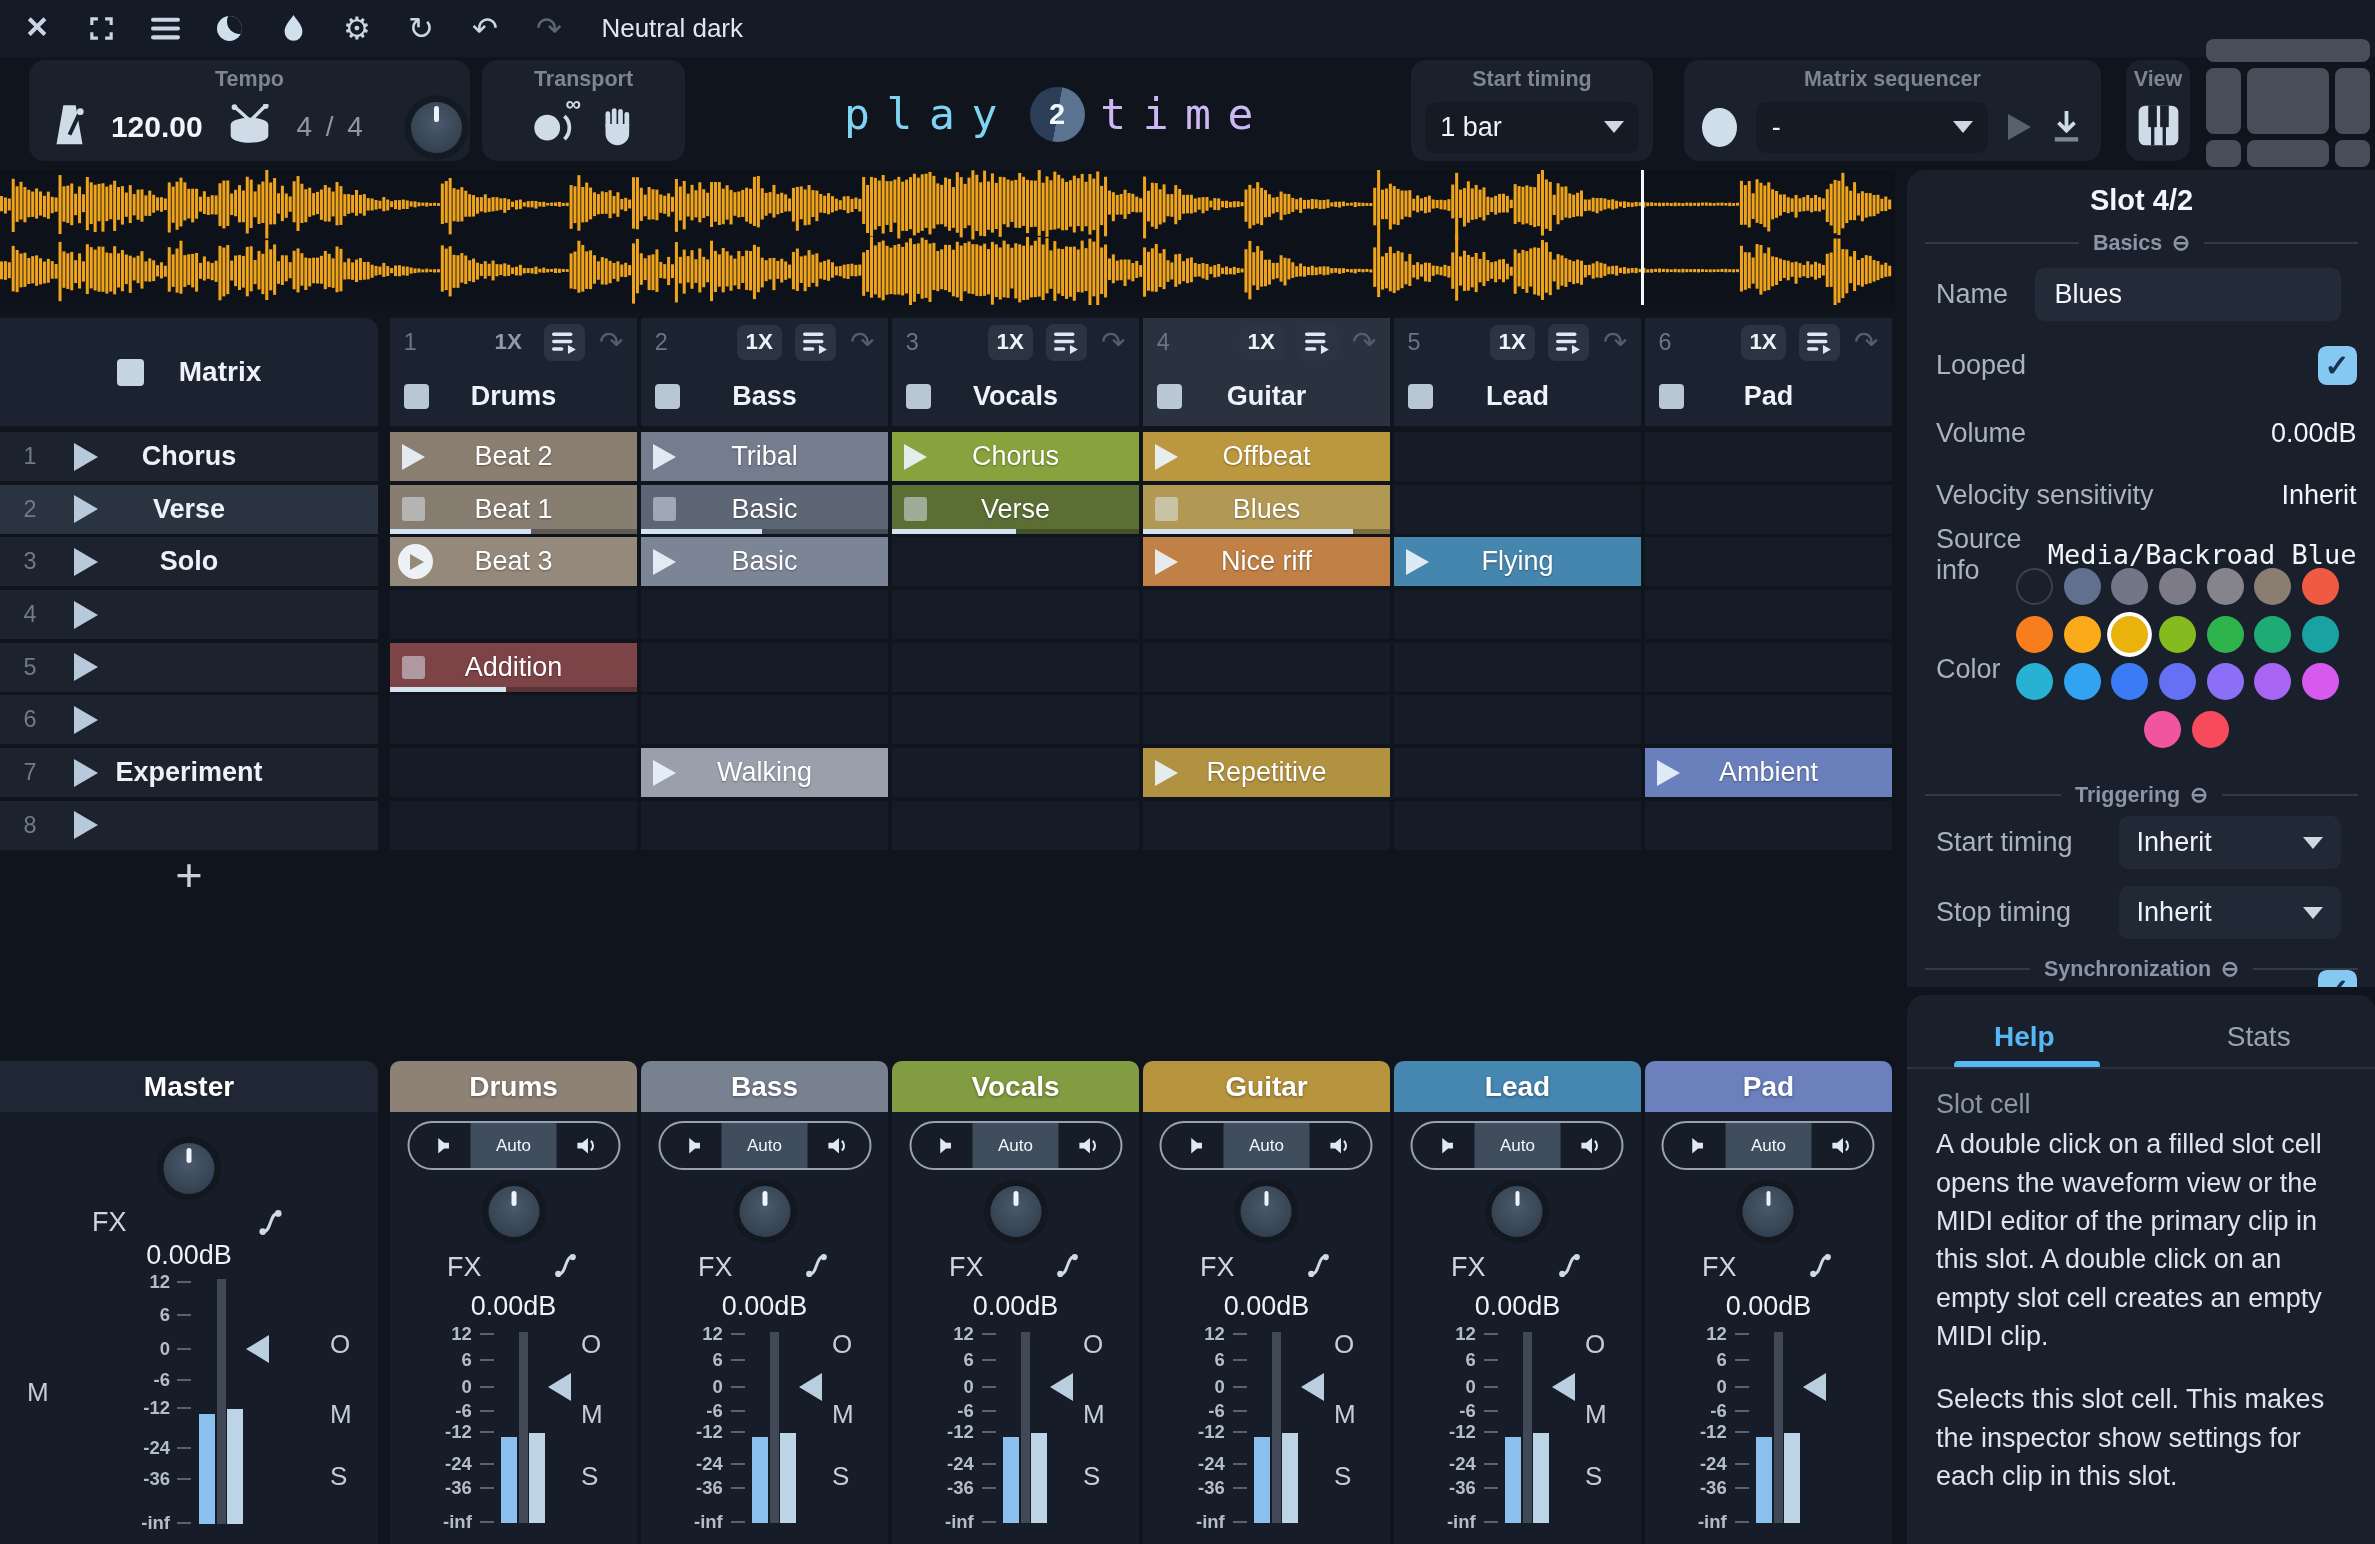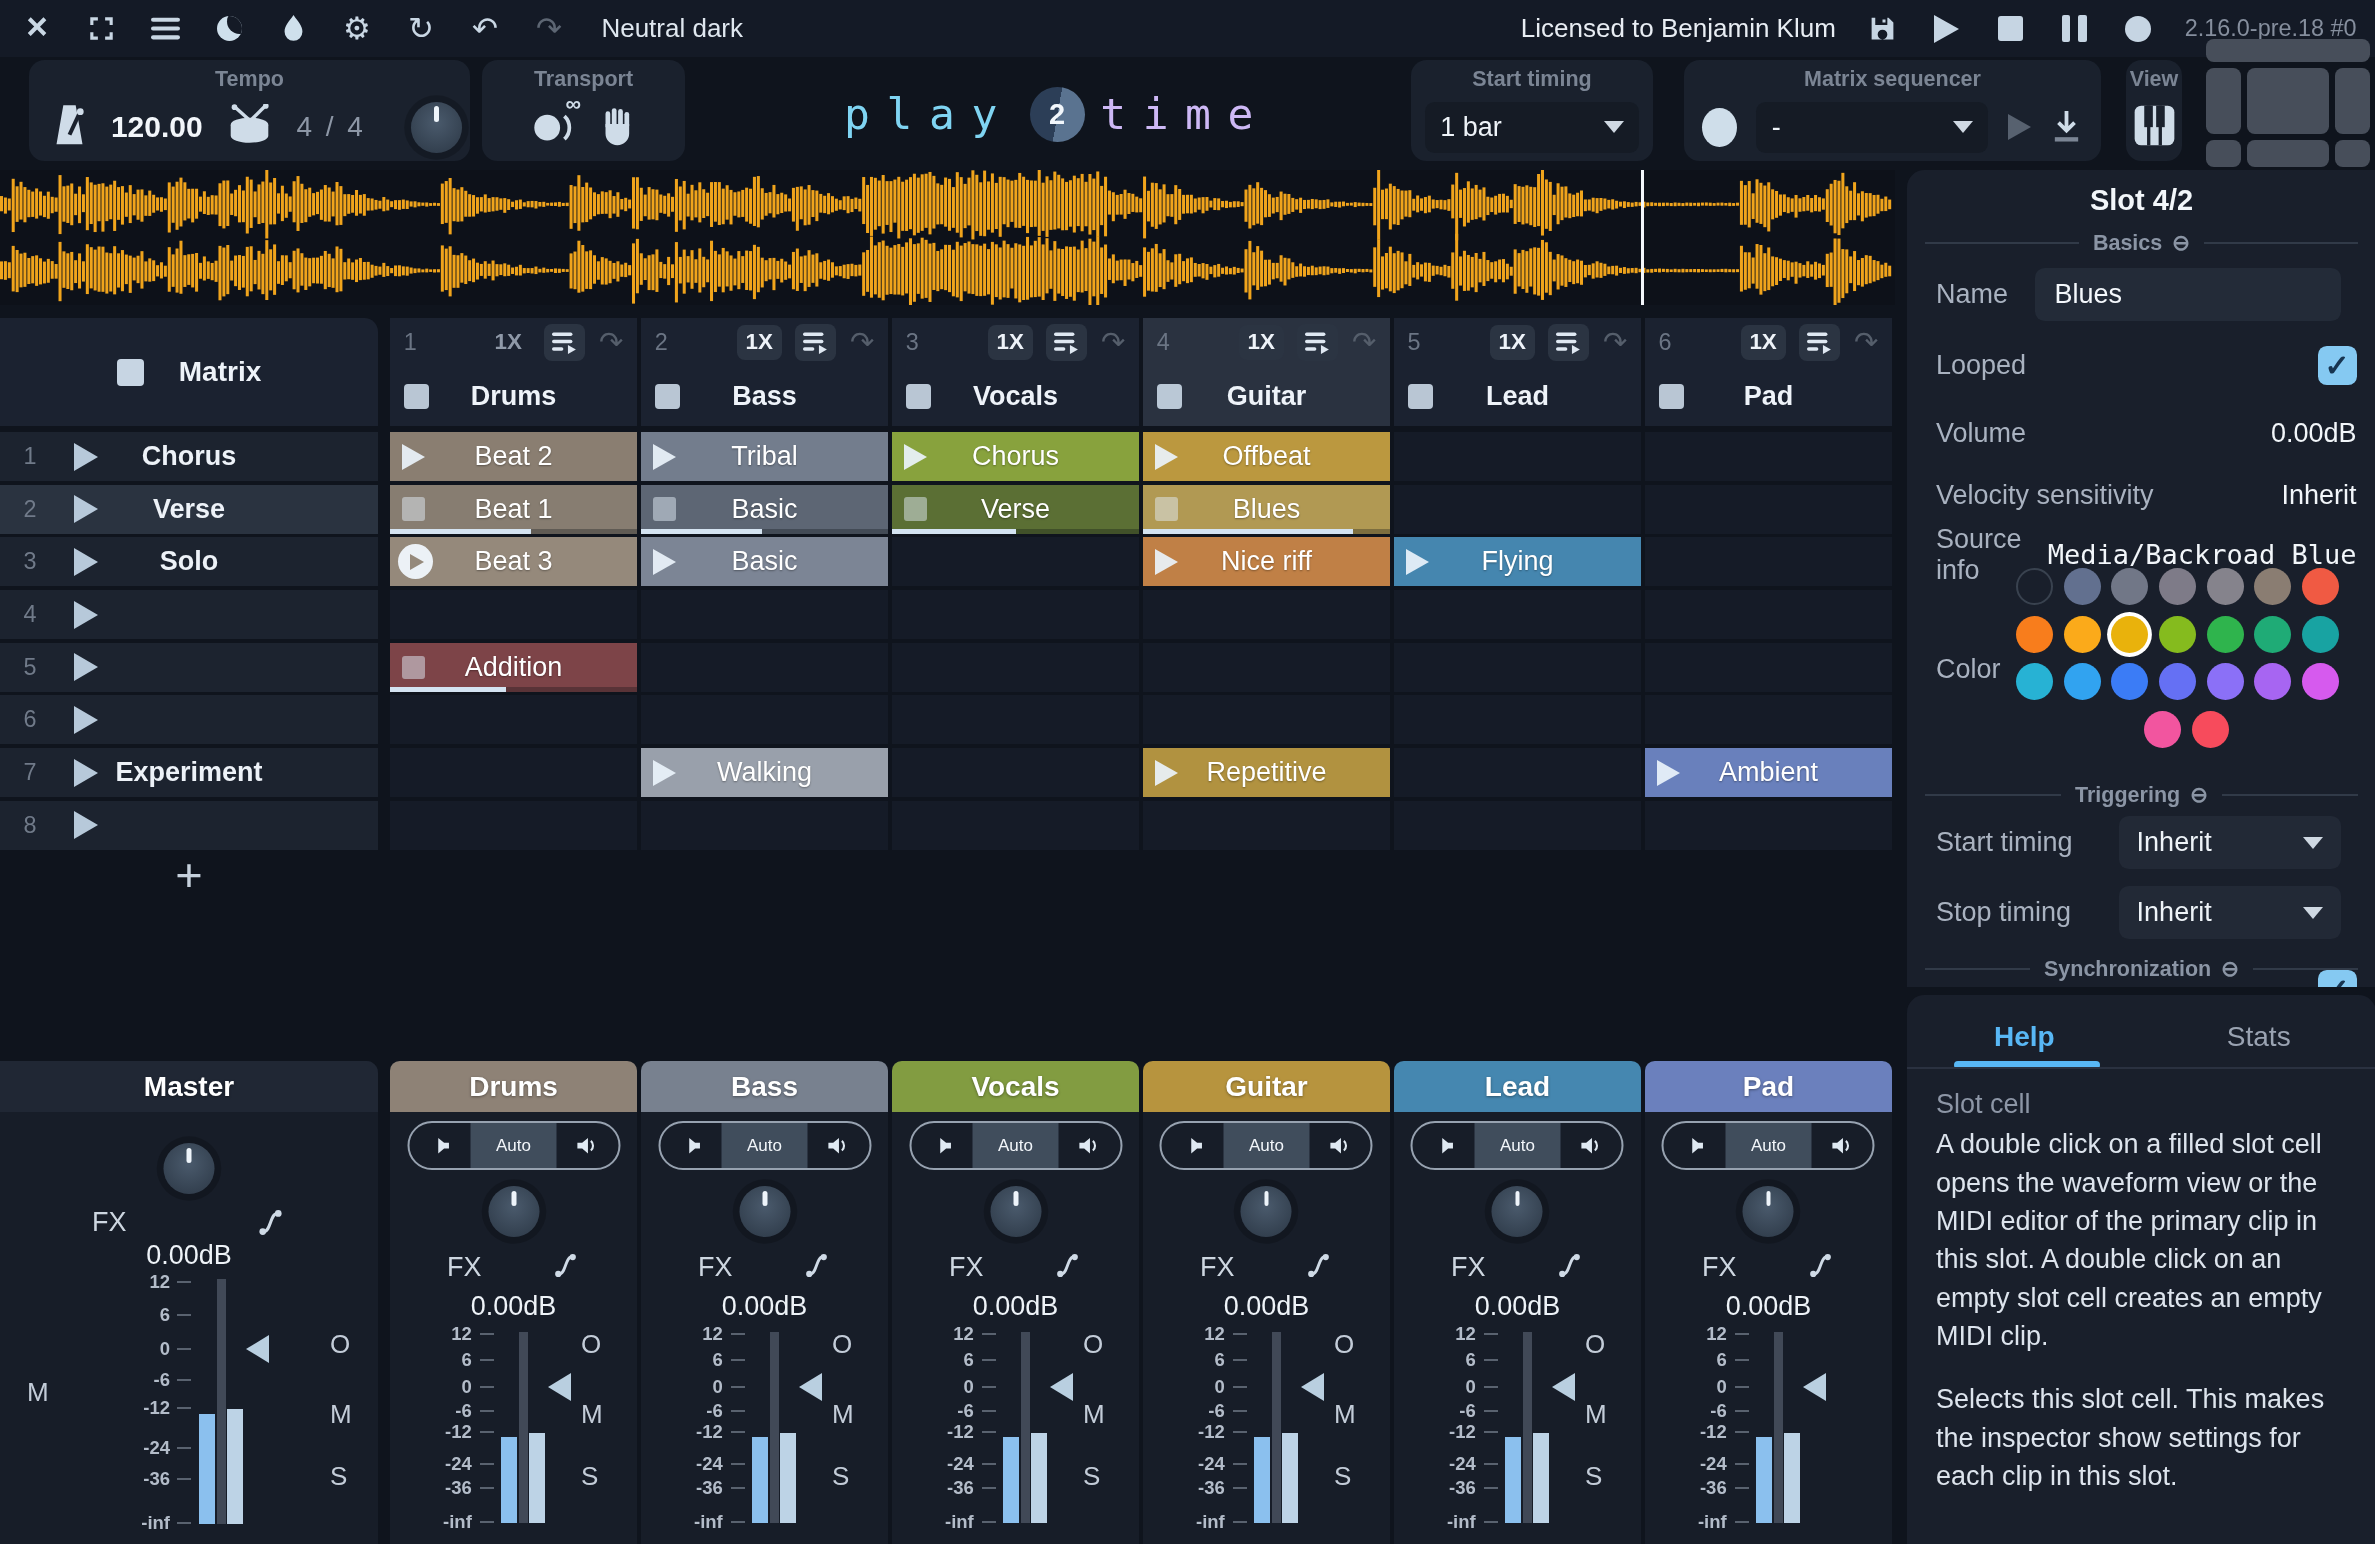--- a/index.html
+++ b/index.html
@@ -201,44 +201,20 @@
     <svg width="25" height="29" viewBox="0 0 20 26" fill="#cfe0ec">
         <path d="M10 1c4 6 8 9.4 8 15a8 8 0 0 1-16 0C2 10.4 6 7 10 1z"></path>
       </svg>
   </span>
   <span class="tb-icon">⚙</span>
   <span class="tb-icon">↻</span>
   <span class="tb-icon">↶</span>
   <span class="tb-icon" style="color:#5d6673;">↷</span>
   <span id="theme-name">Neutral dark</span>
 
-  <div id="tb-right">
-    <span id="license">Licensed to Benjamin Klum</span>
-    <span class="tb-icon">
-      <svg width="29" height="29" viewBox="0 0 24 24" fill="#c6d5e3">
-          <path d="M3 3h14l4 4v14H3V3zm3 0v6h10V3H6zm6 1.5h2.5V7H12V4.5zM12 13a4 4 0 1 0 0 8 4 4 0 0 0 0-8z"></path>
-        </svg>
-    </span>
-    <span class="tb-icon">
-        <span class="tp-play"></span>
-      </span>
-    <span class="tb-icon">
-        <span class="tp-stop"></span>
-      </span>
-    <span class="tb-icon">
-        <span class="tp-pause">
-          <i></i>
-          <i></i>
-        </span>
-      </span>
-    <span class="tb-icon">
-        <span class="tp-rec"></span>
-      </span>
-    <span id="version">2.16.0-pre.18 #0</span>
-  </div>
 </div>
 
 <div class="panel" style="left:29px;width:441px;">
   <div class="panel-label">Tempo</div>
   <div class="panel-body" style="gap:23.4px;padding-left:21.5px;">
     <span>
       <svg width="37" height="45" viewBox="0 0 24 28" fill="none" stroke="#cfdce8" stroke-width="2.4">
         <path d="M9 2h6l4 23H5L9 2z" fill="#cfdce8"></path>
           <line x1="12" y1="20" x2="19" y2="5" stroke="#1a212d" stroke-width="2.6"></line>
           <circle cx="19" cy="5" r="2.2" fill="#cfdce8" stroke="none"></circle>
@@ -315,21 +291,21 @@
     <span id="seq-play"></span>
     <span>
       <svg width="33" height="35" viewBox="0 0 22 24" fill="none" stroke="#cfdce8" stroke-width="2.6">
         <path d="M11 2v13M5.5 10 11 15.5 16.5 10"></path>
           <rect x="3" y="20" width="16" height="3" fill="#7b8594" stroke="none"></rect>
         </svg>
     </span>
   </div>
 </div>
 
-<div class="panel" style="left:2126px;width:56px;">
+<div class="panel" style="left:2126px;width:64px;">
   <div class="panel-label">View</div>
   <div class="panel-body" style="justify-content:center;">
     <span>
       <svg width="43" height="43" viewBox="0 0 26 26">
           <rect x="1" y="1" width="24" height="24" rx="4" fill="#cfdce8"></rect>
           <rect x="8.5" y="1" width="2" height="24" fill="#1a212d"></rect>
           <rect x="15.5" y="1" width="2" height="24" fill="#1a212d"></rect>
           <rect x="6.8" y="1" width="5.2" height="13" fill="#1a212d"></rect>
           <rect x="14" y="1" width="5.2" height="13" fill="#1a212d"></rect>
           <rect x="8" y="1" width="2.6" height="12" fill="#1a212d"></rect>

